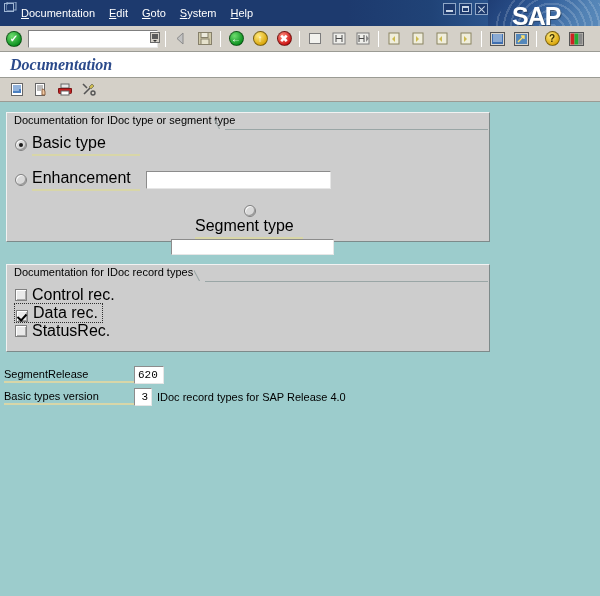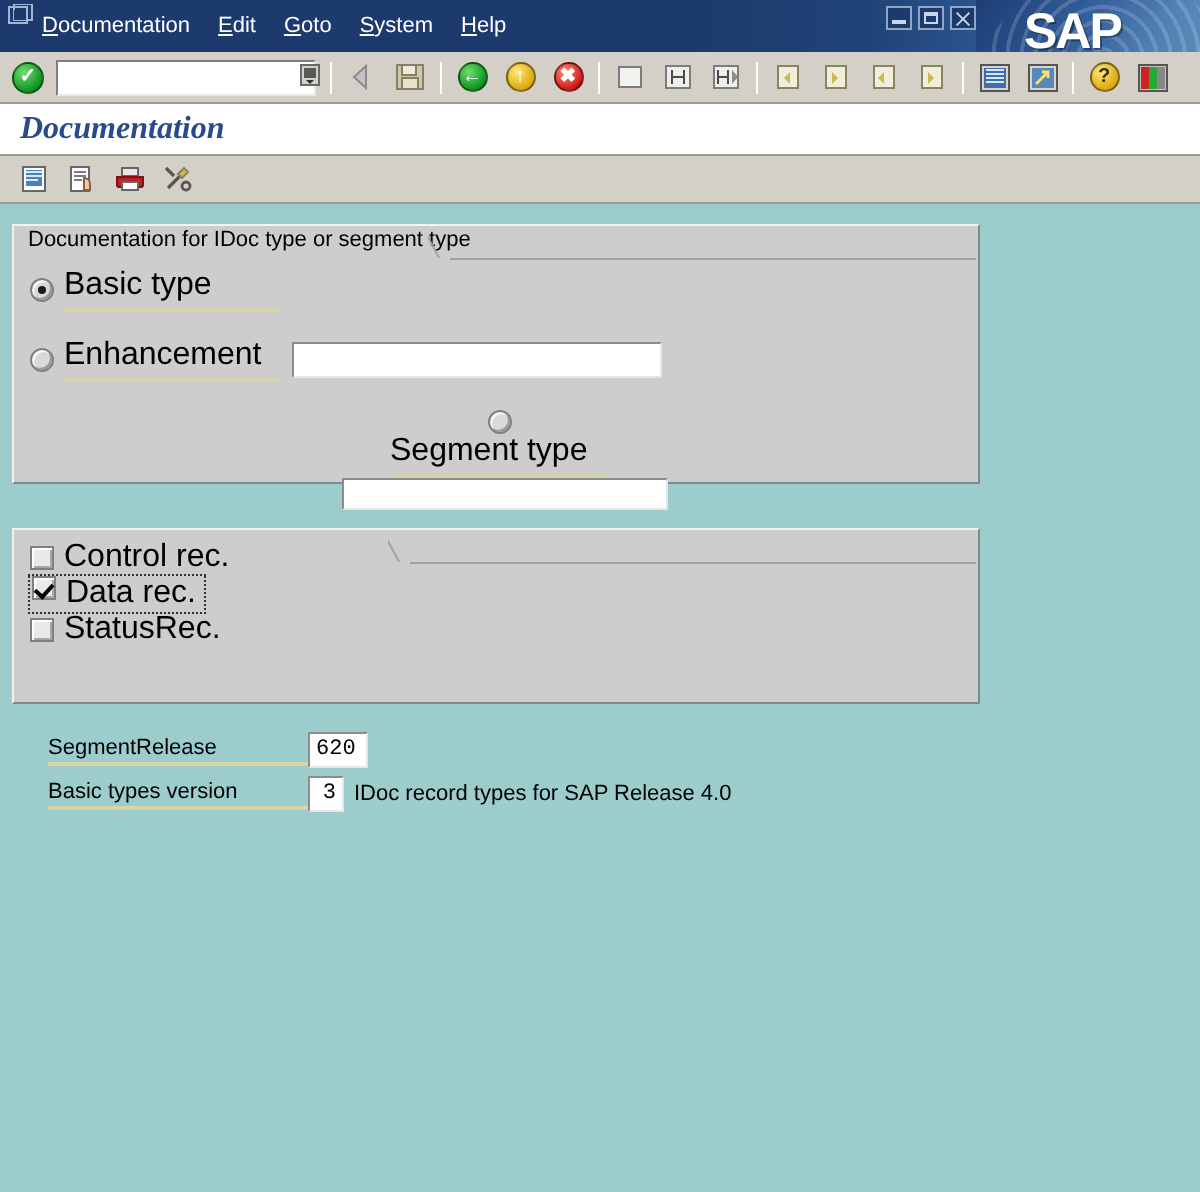--- a/index.html
+++ b/index.html
@@ -307,30 +307,30 @@
     width: 4px; height: 7px;
     border: solid #000;
     border-width: 0 2px 2px 0;
     transform: rotate(42deg);
   }
   .cb-label { font-size: 16px; color: #000; white-space: nowrap; }
   .cbrow.focused .cb-focus {
     border: 1px dotted #303030;
     padding: 0 4px 0 1px;
     margin: -1px -4px -1px -1px;
-    display: flex; align-items: flex-start;
+    display: flex; align-items: flex-end;
   }
 
   
   .brow {
     display: flex;
     align-items: center;
     height: 18px;
     margin-bottom: 4px;
-    padding-left: 24px;
+    padding-left: 4px;
   }
   .brow-label {
     font-size: 11px;
     color: #000;
     width: 130px;
     border-bottom: 2px solid #d8d6a8;
     padding-bottom: 1px;
     flex: 0 0 auto;
   }
   .brow-desc {
@@ -572,20 +572,21 @@
 
       <div class="row last">
         <span class="radio"></span>
         <span class="radio-label">Segment type</span>
         <input class="field" style="width: 163px;" type="text" value="">
       </div>
     </div>
   </div>
 
   <div class="groupbox" style="margin-top:22px; height:88px;">
+    <div class="gb-title">Documentation for IDoc record types</div>
     <span class="gb-title-slash" style="left:187px;"></span>
     <span class="gb-title-rule" style="left:198px; right:1px;"></span>
 
     <div class="gb-body" style="padding-top:5px;">
       <div class="cbrow">
         <span class="cbox"></span>
         <span class="cb-label">Control rec.</span>
       </div>
 
       <div class="cbrow focused">

